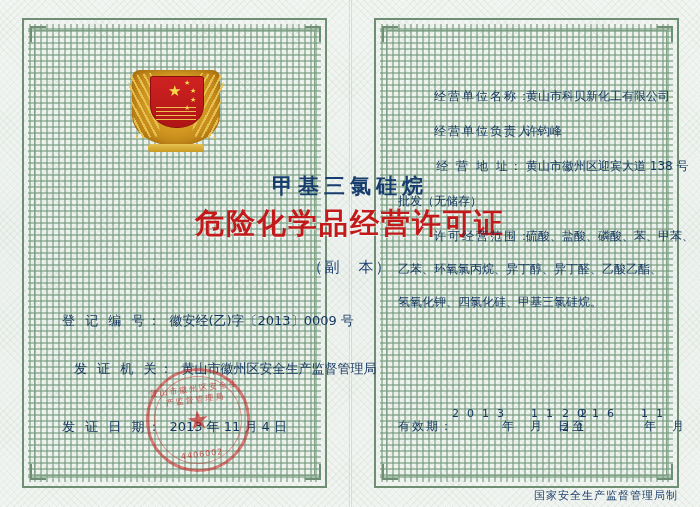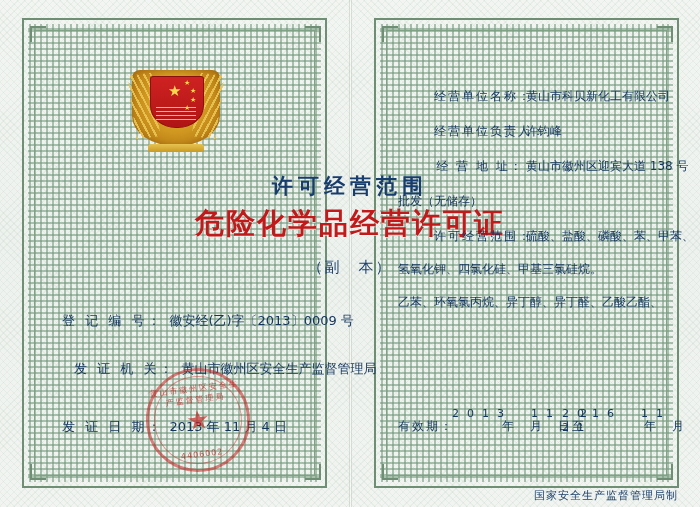--- a/index.html
+++ b/index.html
@@ -336,21 +336,21 @@
     <div class="shield"></div>
     <div class="tian"></div>
     <div class="star-big">★</div>
     <div class="star-s s1">★</div>
     <div class="star-s s2">★</div>
     <div class="star-s s3">★</div>
     <div class="star-s s4">★</div>
     <div class="base"></div>
   </div>
 
-  <div class="nation">许可经营范围</div>
+  <div class="nation">甲基三氯硅烷</div>
   <div class="title-main">危险化学品经营许可证</div>
   <div class="subtitle">（副　本）</div>
 
   <div class="field-row reg-row">
     <span class="field-label">登 记 编 号：</span>
     <span class="field-value">徽安经(乙)字〔2013〕0009 号</span>
   </div>
 
   <div class="field-row issuer-row">
     <span class="field-label">发 证 机 关：</span>
@@ -386,22 +386,22 @@
     </div>
     <div class="r-row">
       <span class="r-value">批发（无储存）</span>
     </div>
 
     <div class="r-row">
       <span class="r-label">许可经营范围：</span>
       <span class="r-value">硫酸、盐酸、磷酸、苯、甲苯、</span>
     </div>
     <div class="scope-lines">
+      <div class="scope-line">乙苯、环氧氯丙烷、异丁醇、异丁醛、乙酸乙酯、</div>
       <div class="scope-line">氢氧化钾、四氯化硅、甲基三氯硅烷。</div>
-      <div class="scope-line">乙苯、环氧氯丙烷、异丁醇、异丁醛、乙酸乙酯、</div>
     </div>
   </div>
 
   <div class="valid-nums">2013　11　2</div>
   <div class="valid-nums2">2016　11　21</div>
 
   <div class="valid-row">
     <span class="valid-inline">
       <span class="vl">有效期：</span>
       <span class="vl" style="margin-left:48px;">年　月　日至</span>

